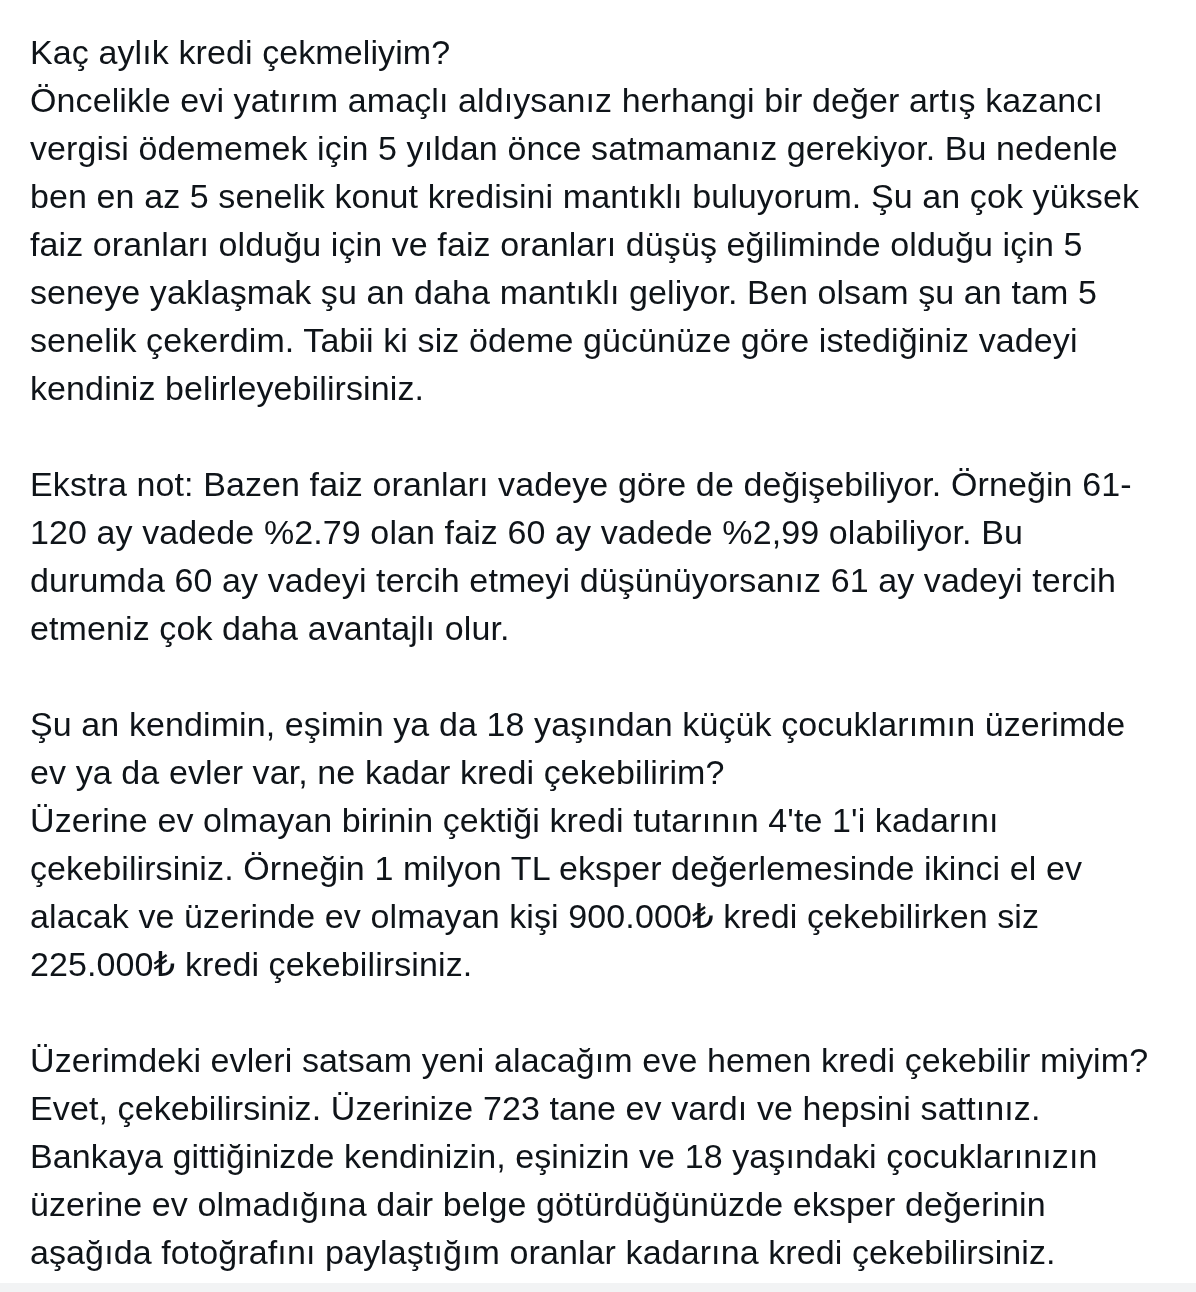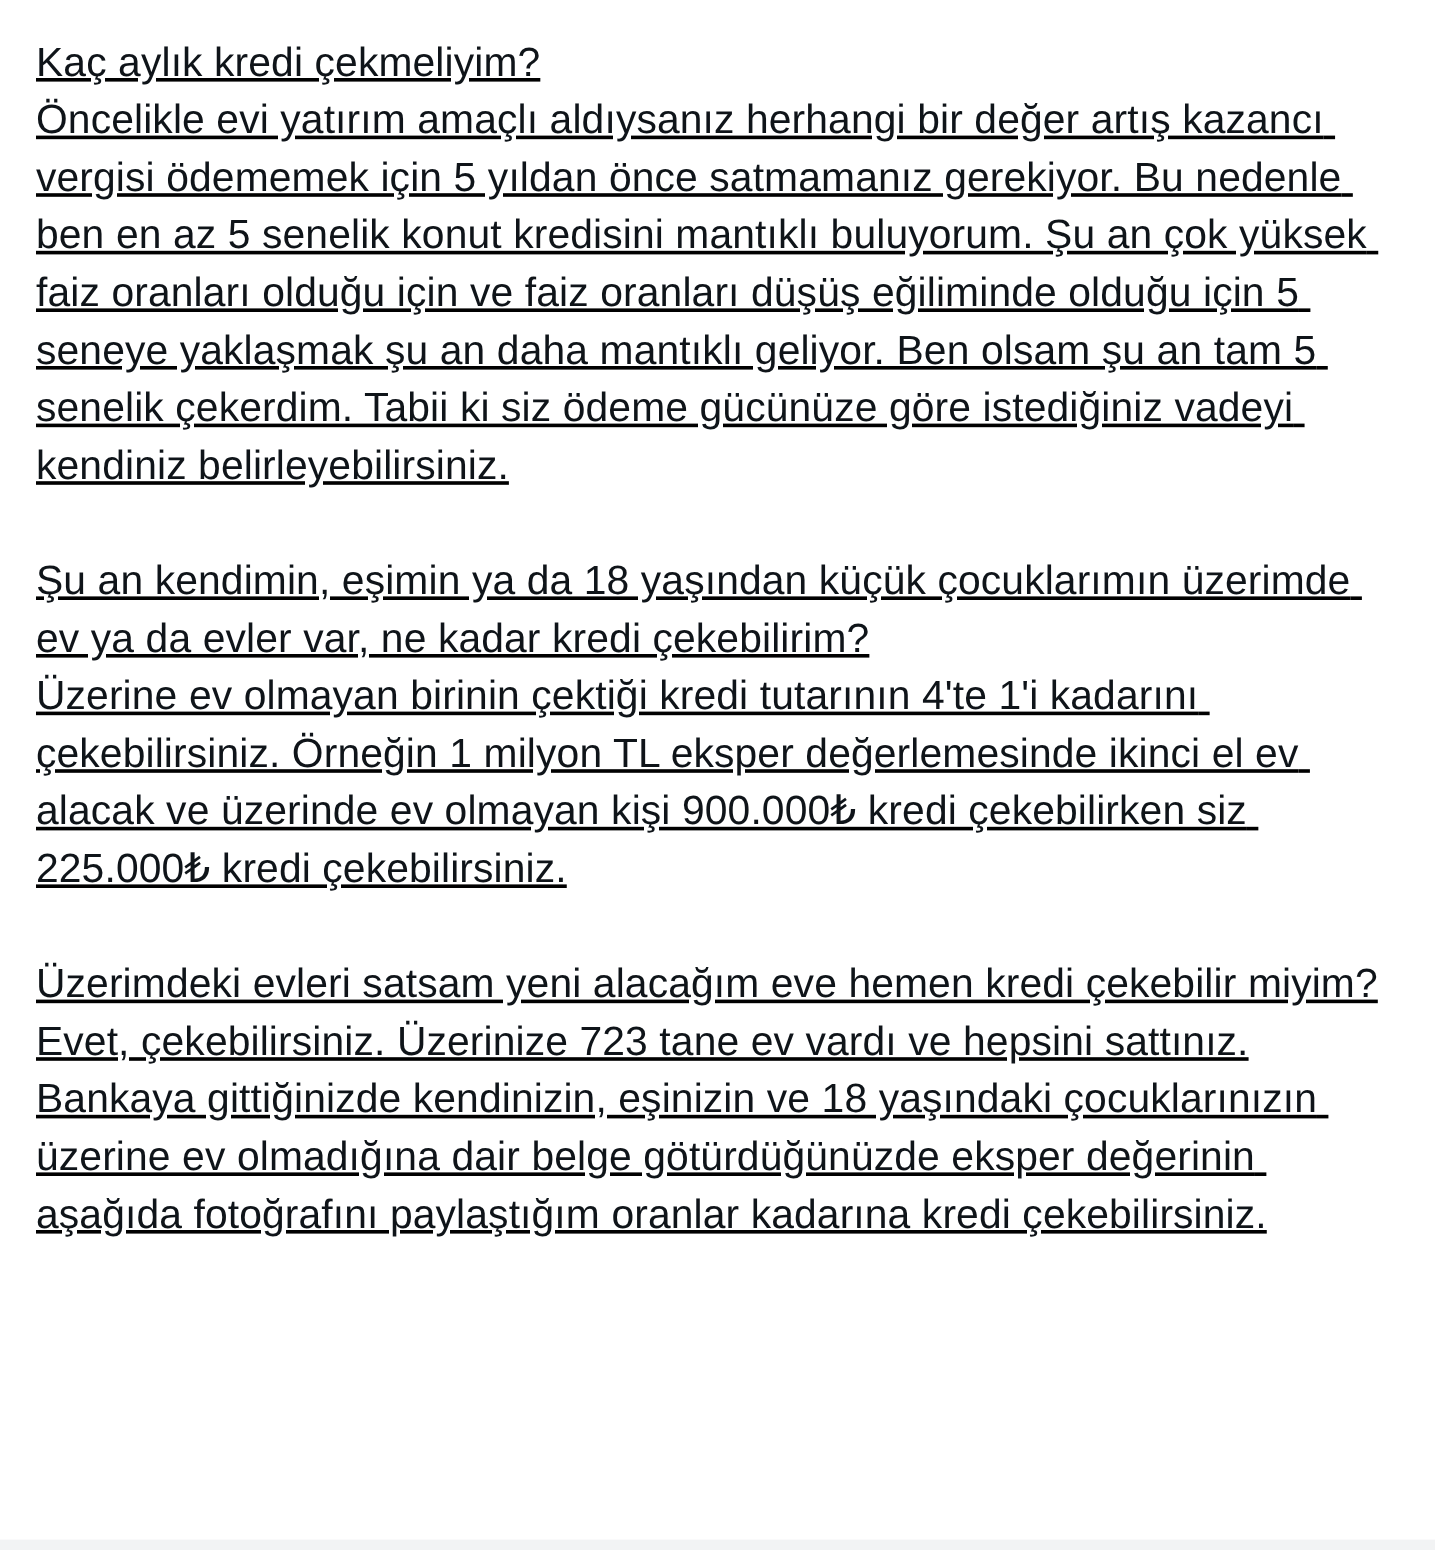--- a/index.html
+++ b/index.html
@@ -11,21 +11,20 @@
     height: 1292px;
     overflow: hidden;
     position: relative;
     background: #ffffff;
     font-family: "Liberation Sans", "DejaVu Sans", sans-serif;
   }
   .post-body {
     box-sizing: border-box;
     width: 1196px;
     padding: 28px 30px 0 30px;
-    text-decoration: underline;
   }
   .post-paragraph {
     margin: 0 0 48px 0;
     font-size: 34px;
     line-height: 48px;
     font-weight: 400;
     color: #0f1419;
     letter-spacing: 0.1px;
     white-space: pre-wrap;       
     word-wrap: break-word;
@@ -41,20 +40,21 @@
     height: 9px;
     background: #f2f3f4;
   }
 </style>
 </head>
 <body>
 
 <main class="post-body">
   <p class="post-paragraph">Kaç aylık kredi çekmeliyim?
 Öncelikle evi yatırım amaçlı aldıysanız herhangi bir değer artış kazancı vergisi ödememek için 5 yıldan önce satmamanız gerekiyor. Bu nedenle ben en az 5 senelik konut kredisini mantıklı buluyorum. Şu an çok yüksek faiz oranları olduğu için ve faiz oranları düşüş eğiliminde olduğu için 5 seneye yaklaşmak şu an daha mantıklı geliyor. Ben olsam şu an tam 5 senelik çekerdim. Tabii ki siz ödeme gücünüze göre istediğiniz vadeyi kendiniz belirleyebilirsiniz.</p>
+  <p class="post-paragraph">Ekstra not: Bazen faiz oranları vadeye göre de değişebiliyor. Örneğin 61-120 ay vadede %2.79 olan faiz 60 ay vadede %2,99 olabiliyor. Bu durumda 60 ay vadeyi tercih etmeyi düşünüyorsanız 61 ay vadeyi tercih etmeniz çok daha avantajlı olur.</p>
   <p class="post-paragraph">Şu an kendimin, eşimin ya da 18 yaşından küçük çocuklarımın üzerimde ev ya da evler var, ne kadar kredi çekebilirim?
 Üzerine ev olmayan birinin çektiği kredi tutarının 4'te 1'i kadarını çekebilirsiniz. Örneğin 1 milyon TL eksper değerlemesinde ikinci el ev alacak ve üzerinde ev olmayan kişi 900.000₺ kredi çekebilirken siz 225.000₺ kredi çekebilirsiniz.</p>
   <p class="post-paragraph">Üzerimdeki evleri satsam yeni alacağım eve hemen kredi çekebilir miyim?
 Evet, çekebilirsiniz. Üzerinize 723 tane ev vardı ve hepsini sattınız.
 Bankaya gittiğinizde kendinizin, eşinizin ve 18 yaşındaki çocuklarınızın üzerine ev olmadığına dair belge götürdüğünüzde eksper değerinin aşağıda fotoğrafını paylaştığım oranlar kadarına kredi çekebilirsiniz.</p>
 </main>
 
 <div class="media-top-edge"></div>
 
 </body></html>

